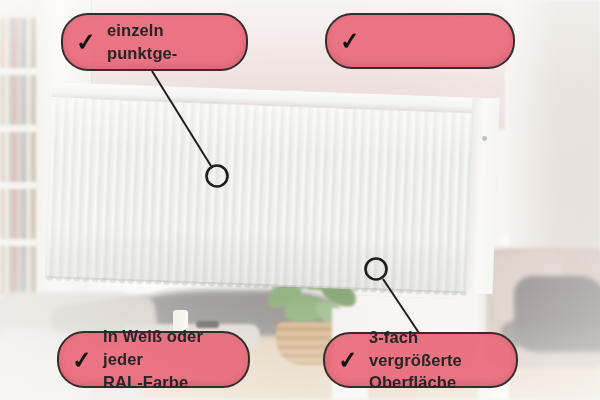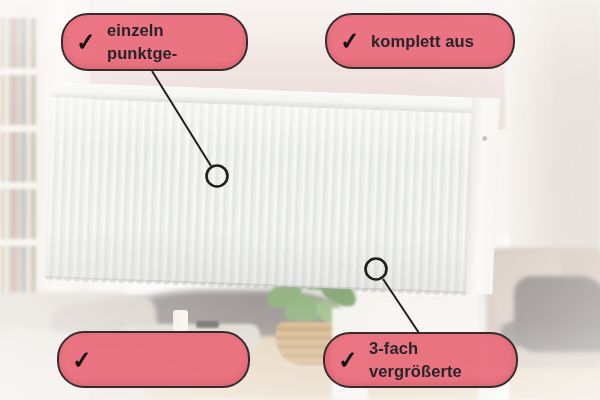--- a/index.html
+++ b/index.html
@@ -160,30 +160,32 @@
   <div class="pill pill-1">
     <span class="check">✓</span>
     <span class="txt">
       <span>einzeln punktge-</span>
     </span>
   </div>
 
   <div class="pill pill-2">
     <span class="check">✓</span>
     <span class="txt">
-      <span>komplett aus</span>
     </span>
   </div>
 
   <div class="pill pill-3">
     <span class="check">✓</span>
     <span class="txt">
+      <span>In Weiß oder jeder</span>
+      <span>RAL-Farbe</span>
     </span>
   </div>
 
   <div class="pill pill-4">
     <span class="check">✓</span>
     <span class="txt">
       <span>3-fach vergrößerte</span>
+      <span>Oberfläche</span>
     </span>
   </div>
 
 </div>
 
 </body></html>

